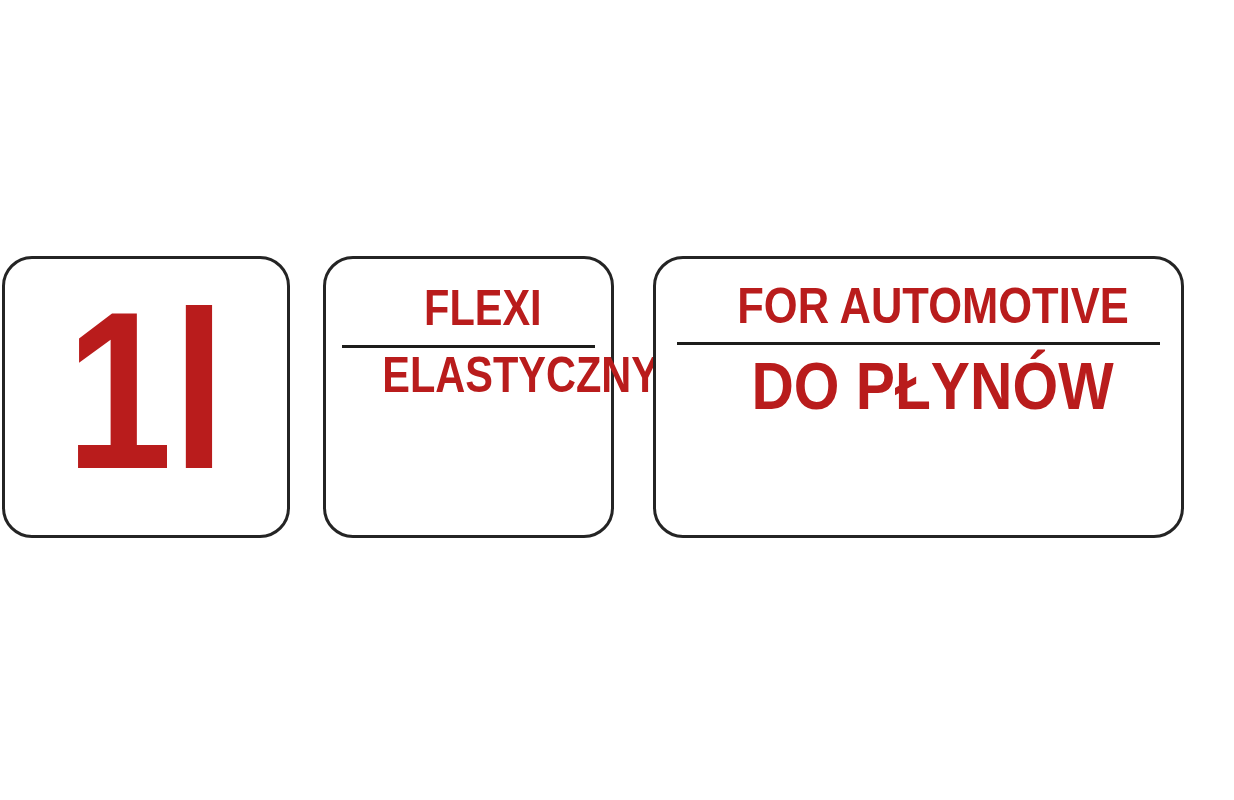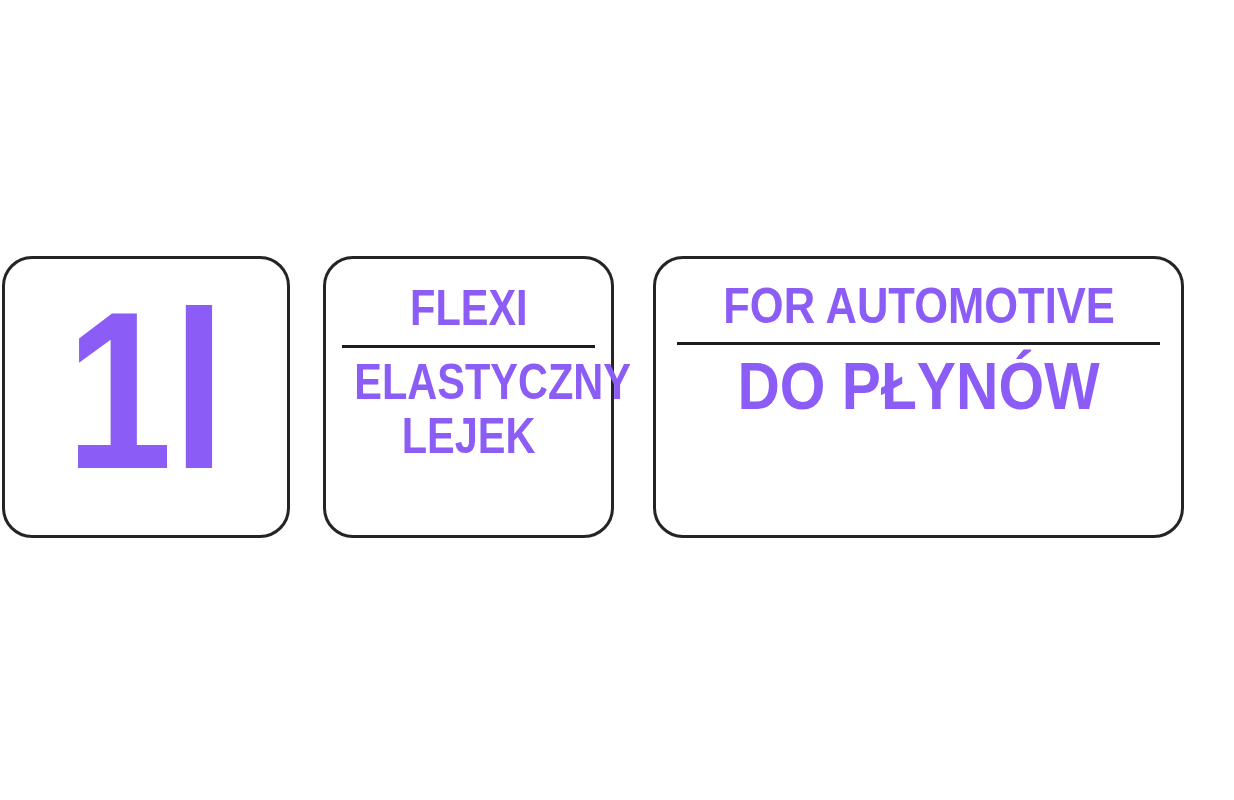--- a/index.html
+++ b/index.html
@@ -18,21 +18,21 @@
     position: absolute;
     top: 256px;
     height: 282px;
     box-sizing: border-box;
     background: #ffffff;
     border: 3px solid #242424;
     border-radius: 30px;
     display: flex;
     flex-direction: column;
     align-items: center;
-    color: #8b5cf6;
+    color: #b91c1c;
     font-weight: bold;
   }
   .badge-capacity {
     left: 2px;
     width: 288px;
     justify-content: center;
   }
   .badge-mid {
     left: 323px;
     width: 291px;
@@ -49,31 +49,32 @@
     white-space: nowrap;
     margin-top: -14px;
   }
   .section {
     width: 100%;
     text-align: center;
   }
   .line {
     display: block;
     white-space: nowrap;
+    padding-left: 28px;
   }
   .line > span {
     display: inline-block;
     white-space: nowrap;
   }
   
   .badge-mid .sec-top    { margin-top: 22px; }
   .badge-mid .line       { font-size: 50px; line-height: 54px; }
   .badge-mid .line > span { transform: scaleX(0.83); }
   .badge-mid .divider    { margin-top: 10px; width: calc(100% - 32px); }
-  .badge-mid .sec-bottom { margin-top: 7px; }
+  .badge-mid .sec-bottom { }
   
   .badge-right .sec-top    { margin-top: 19px; }
   .badge-right .sec-top .line    { font-size: 50px; line-height: 57px; }
   .badge-right .sec-top .line > span { transform: scaleX(0.87); }
   .badge-right .divider    { margin-top: 7px; width: calc(100% - 42px); }
   .badge-right .sec-bottom { margin-top: 13px; }
   .badge-right .sec-bottom .line { font-size: 66px; line-height: 57px; }
   .badge-right .sec-bottom .line > span { transform: scaleX(0.89); }
   .divider {
     height: 3px;
@@ -90,21 +91,20 @@
     <span class="capacity-text">1l</span>
   </div>
 
   <div class="badge badge-mid">
     <div class="section sec-top">
       <span class="line"><span>FLEXI</span></span>
     </div>
     <div class="divider"></div>
     <div class="section sec-bottom">
       <span class="line"><span>ELASTYCZNY</span></span>
-      <span class="line"><span>LEJEK</span></span>
     </div>
   </div>
 
   <div class="badge badge-right">
     <div class="section sec-top">
       <span class="line"><span>FOR AUTOMOTIVE</span></span>
     </div>
     <div class="divider"></div>
     <div class="section sec-bottom">
       <span class="line"><span>DO PŁYNÓW</span></span>

